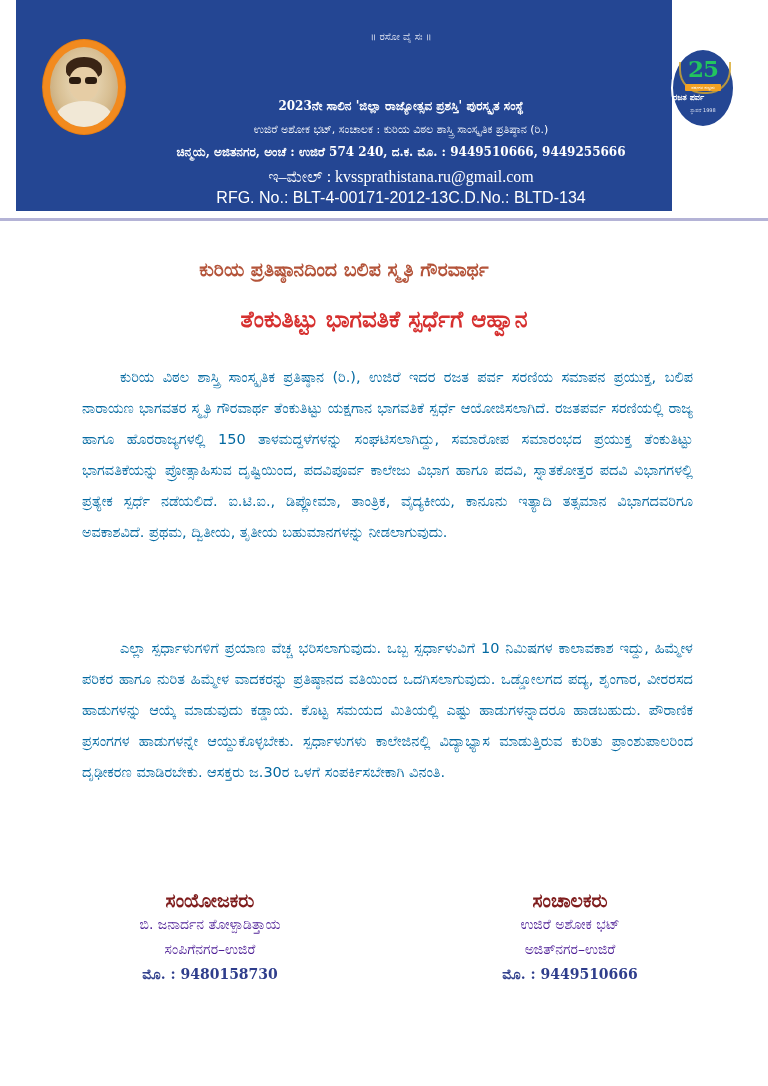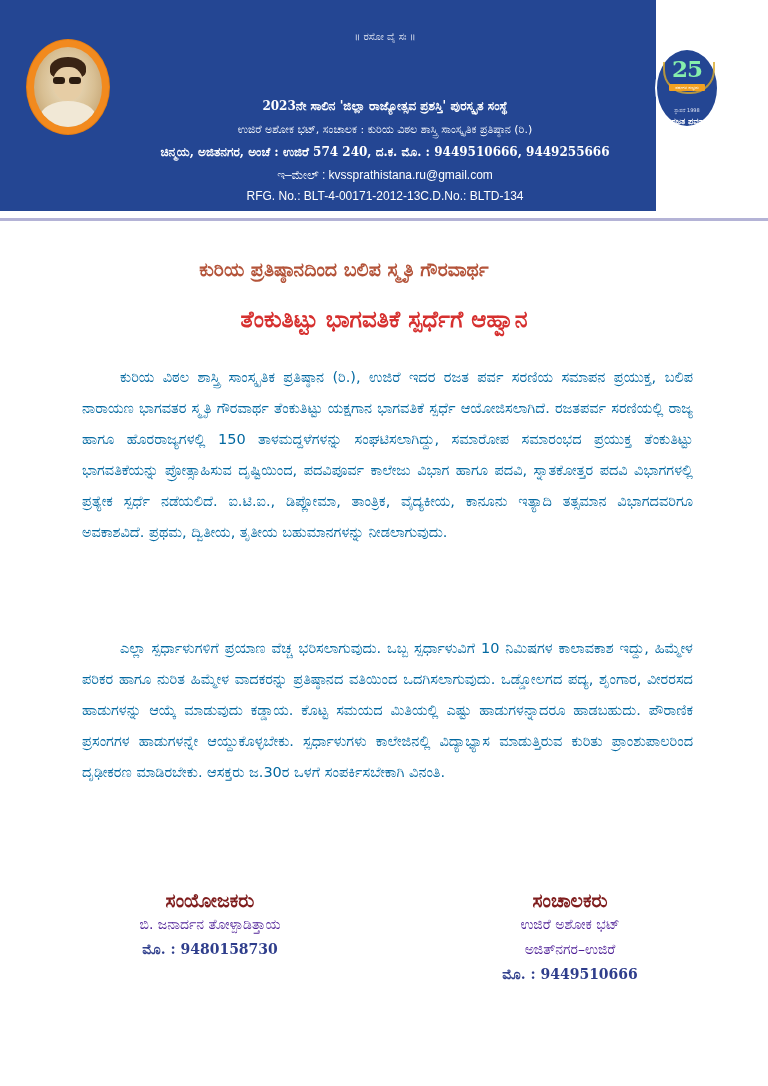--- a/index.html
+++ b/index.html
@@ -9,21 +9,21 @@
     }
     body {
       width: 768px;
       height: 1086px;
       position: relative;
       overflow: hidden;
       font-family: "DejaVu Sans", sans-serif;
     }
     .header {
       position: absolute;
-      left: 0; top: 0;
+      left: 16px; top: 0;
       width: 656px;
       height: 211px;
       background: #244693;
       color: #ffffff;
     }
     .header-rule {
       position: absolute;
       left: 0; top: 218px;
       width: 768px;
       height: 3px;
@@ -88,21 +88,21 @@
       border: 2px solid #ffffff;
     }
     .badge-25 {
       position: absolute;
       left: 0; top: 5px;
       width: 60px;
       text-align: center;
       font-family: "DejaVu Serif", serif;
       font-weight: bold;
       font-size: 23px;
-      color: #86efac;
+      color: #22c55e;
       letter-spacing: -1px;
     }
     .badge-laurel {
       position: absolute;
       left: 6px; top: 12px;
       width: 48px; height: 30px;
       border: 2px solid #d9a92c;
       border-top: none;
       border-radius: 0 0 24px 24px;
       opacity: 0.8;
@@ -116,25 +116,23 @@
       font-size: 4px;
       line-height: 7px;
       color: #ffffff;
       text-align: center;
       overflow: hidden;
     }
     .badge-text {
       position: absolute;
       left: 0; top: 43px;
       width: 60px;
-      text-align: center;
       font-size: 8px;
       color: #ffffff;
       font-weight: bold;
-      margin-top: 24px;
     }
     .badge-since {
       position: absolute;
       left: 0; top: 57px;
       width: 60px;
       text-align: center;
       font-size: 5px;
       color: #dfe4f3;
     }
     .h-line {
@@ -147,22 +145,22 @@
     .invocation { top: 31px; font-size: 10px; color: #e6eaf5; }
     .org-name {
       top: 56px;
       font-size: 26px;
       font-weight: bold;
       letter-spacing: 0.5px;
     }
     .award { top: 99px; font-size: 12px; font-family: "DejaVu Serif", serif; font-weight: bold; }
     .director { top: 123px; font-size: 11px; }
     .address { top: 145px; font-size: 12px; font-family: "DejaVu Serif", serif; font-weight: bold; }
-    .email { top: 168px; font-size: 12px; font-family: Liberation Sans, sans-serif; }
-    .regno { top: 189px; font-size: 12px; font-family: "Liberation Sans", sans-serif; }
+    .email { top: 168px; font-size: 16px; font-family: Liberation Serif, serif; }
+    .regno { top: 189px; font-size: 16px; font-family: "Liberation Sans", sans-serif; }
 
     .subtitle {
       position: absolute;
       left: 0; top: 258px;
       width: 688px;
       text-align: center;
       font-size: 19px;
       color: #b4543a;
       font-weight: bold;
     }
@@ -251,20 +249,21 @@
 
 <div class="subtitle">ಕುರಿಯ ಪ್ರತಿಷ್ಠಾನದಿಂದ ಬಲಿಪ ಸ್ಮೃತಿ ಗೌರವಾರ್ಥ</div>
 <div class="title">ತೆಂಕುತಿಟ್ಟು ಭಾಗವತಿಕೆ ಸ್ಪರ್ಧೆಗೆ ಆಹ್ವಾನ</div>
 
 <p class="body-text para1">ಕುರಿಯ ವಿಠಲ ಶಾಸ್ತ್ರಿ ಸಾಂಸ್ಕೃತಿಕ ಪ್ರತಿಷ್ಠಾನ (ರಿ.), ಉಜಿರೆ ಇದರ ರಜತ ಪರ್ವ ಸರಣಿಯ ಸಮಾಪನ ಪ್ರಯುಕ್ತ, ಬಲಿಪ ನಾರಾಯಣ ಭಾಗವತರ ಸ್ಮೃತಿ ಗೌರವಾರ್ಥ ತೆಂಕುತಿಟ್ಟು ಯಕ್ಷಗಾನ ಭಾಗವತಿಕೆ ಸ್ಪರ್ಧೆ ಆಯೋಜಿಸಲಾಗಿದೆ. ರಜತಪರ್ವ ಸರಣಿಯಲ್ಲಿ ರಾಜ್ಯ ಹಾಗೂ ಹೊರರಾಜ್ಯಗಳಲ್ಲಿ 150 ತಾಳಮದ್ದಳೆಗಳನ್ನು ಸಂಘಟಿಸಲಾಗಿದ್ದು, ಸಮಾರೋಪ ಸಮಾರಂಭದ ಪ್ರಯುಕ್ತ ತೆಂಕುತಿಟ್ಟು ಭಾಗವತಿಕೆಯನ್ನು ಪ್ರೋತ್ಸಾಹಿಸುವ ದೃಷ್ಟಿಯಿಂದ, ಪದವಿಪೂರ್ವ ಕಾಲೇಜು ವಿಭಾಗ ಹಾಗೂ ಪದವಿ, ಸ್ನಾತಕೋತ್ತರ  ಪದವಿ ವಿಭಾಗಗಳಲ್ಲಿ ಪ್ರತ್ಯೇಕ ಸ್ಪರ್ಧೆ ನಡೆಯಲಿದೆ. ಐ.ಟಿ.ಐ., ಡಿಪ್ಲೋಮಾ, ತಾಂತ್ರಿಕ, ವೈದ್ಯಕೀಯ, ಕಾನೂನು ಇತ್ಯಾದಿ ತತ್ಸಮಾನ ವಿಭಾಗದವರಿಗೂ ಅವಕಾಶವಿದೆ. ಪ್ರಥಮ, ದ್ವಿತೀಯ, ತೃತೀಯ ಬಹುಮಾನಗಳನ್ನು ನೀಡಲಾಗುವುದು.</p>
 <p class="body-text para2">ಎಲ್ಲಾ ಸ್ಪರ್ಧಾಳುಗಳಿಗೆ ಪ್ರಯಾಣ ವೆಚ್ಚ ಭರಿಸಲಾಗುವುದು. ಒಬ್ಬ ಸ್ಪರ್ಧಾಳುವಿಗೆ 10 ನಿಮಿಷಗಳ ಕಾಲಾವಕಾಶ ಇದ್ದು, ಹಿಮ್ಮೇಳ ಪರಿಕರ ಹಾಗೂ ನುರಿತ ಹಿಮ್ಮೇಳ ವಾದಕರನ್ನು ಪ್ರತಿಷ್ಠಾನದ ವತಿಯಿಂದ ಒದಗಿಸಲಾಗುವುದು. ಒಡ್ಡೋಲಗದ ಪದ್ಯ, ಶೃಂಗಾರ, ವೀರರಸದ ಹಾಡುಗಳನ್ನು ಆಯ್ಕೆ ಮಾಡುವುದು ಕಡ್ಡಾಯ. ಕೊಟ್ಟ ಸಮಯದ ಮಿತಿಯಲ್ಲಿ ಎಷ್ಟು  ಹಾಡುಗಳನ್ನಾದರೂ ಹಾಡಬಹುದು. ಪೌರಾಣಿಕ ಪ್ರಸಂಗಗಳ ಹಾಡುಗಳನ್ನೇ ಆಯ್ದುಕೊಳ್ಳಬೇಕು. ಸ್ಪರ್ಧಾಳುಗಳು ಕಾಲೇಜಿನಲ್ಲಿ ವಿದ್ಯಾಭ್ಯಾಸ ಮಾಡುತ್ತಿರುವ ಕುರಿತು ಪ್ರಾಂಶುಪಾಲರಿಂದ ದೃಢೀಕರಣ ಮಾಡಿರಬೇಕು. ಆಸಕ್ತರು ಜ.30ರ ಒಳಗೆ ಸಂಪರ್ಕಿಸಬೇಕಾಗಿ ವಿನಂತಿ.</p>
 
 <div class="sig sig-left">
   <div class="sig-role">ಸಂಯೋಜಕರು</div>
   <div class="sig-name">ಬಿ. ಜನಾರ್ದನ ತೋಳ್ಪಾಡಿತ್ತಾಯ</div>
+  <div class="sig-place">ಸಂಪಿಗೆನಗರ–ಉಜಿರೆ</div>
   <div class="sig-phone">ಮೊ. : 9480158730</div>
 </div>
 
 <div class="sig sig-right">
   <div class="sig-role">ಸಂಚಾಲಕರು</div>
   <div class="sig-name">ಉಜಿರೆ ಅಶೋಕ ಭಟ್</div>
   <div class="sig-place">ಅಜಿತ್‌ನಗರ–ಉಜಿರೆ</div>
   <div class="sig-phone">ಮೊ. : 9449510666</div>
 </div>
 

